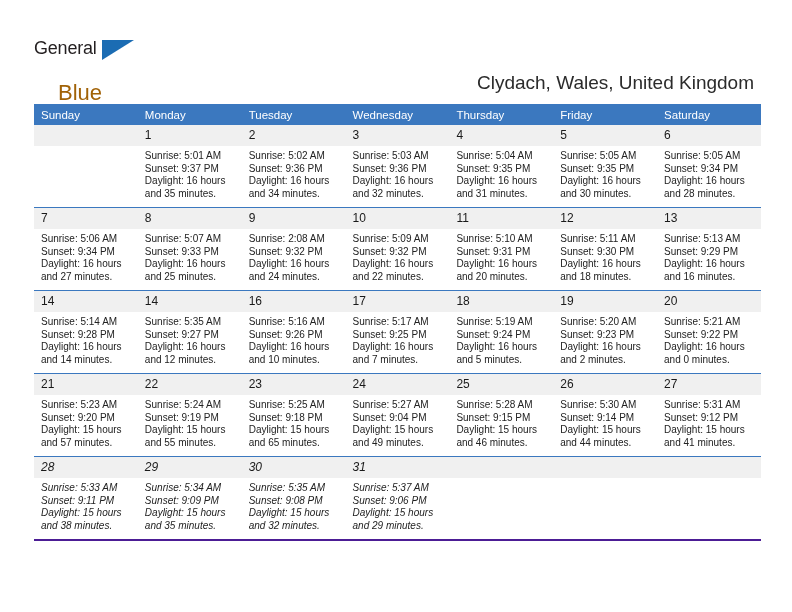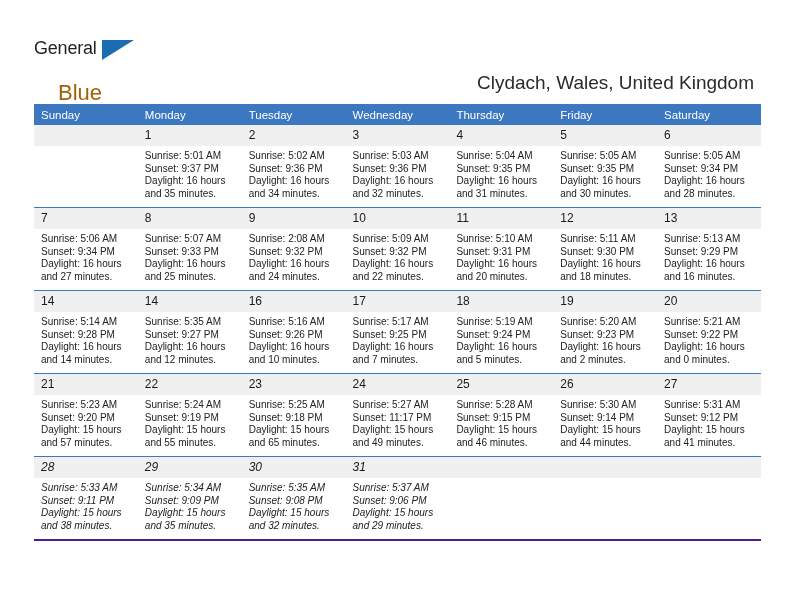--- a/index.html
+++ b/index.html
@@ -389,21 +389,21 @@
               <div>Sunrise: 5:25 AM</div>
               <div>Sunset: 9:18 PM</div>
               <div>Daylight: 15 hours</div>
               <div>and 65 minutes.</div>
             </div>
           </td>
           <td>
             <div class="daynum">24</div>
             <div class="info">
               <div>Sunrise: 5:27 AM</div>
-              <div>Sunset: 11:17 PM</div>
+              <div>Sunset: 9:04 PM</div>
               <div>Daylight: 15 hours</div>
               <div>and 49 minutes.</div>
             </div>
           </td>
           <td>
             <div class="daynum">25</div>
             <div class="info">
               <div>Sunrise: 5:28 AM</div>
               <div>Sunset: 9:15 PM</div>
               <div>Daylight: 15 hours</div>

